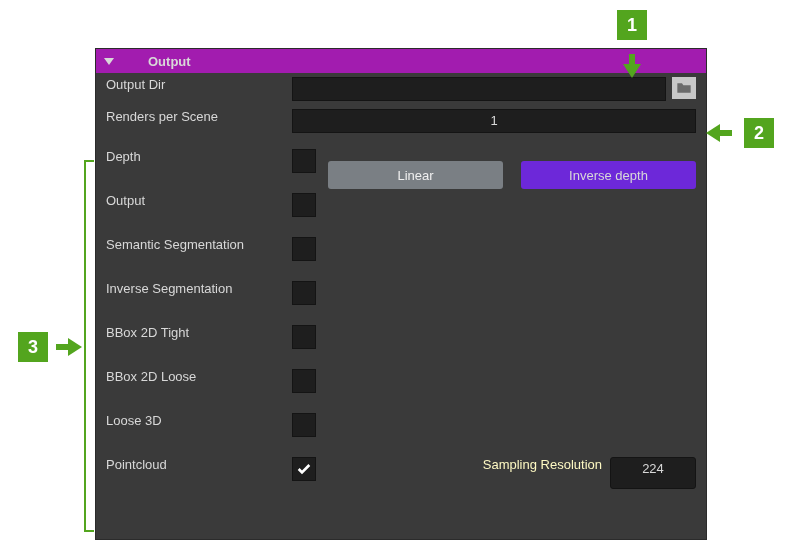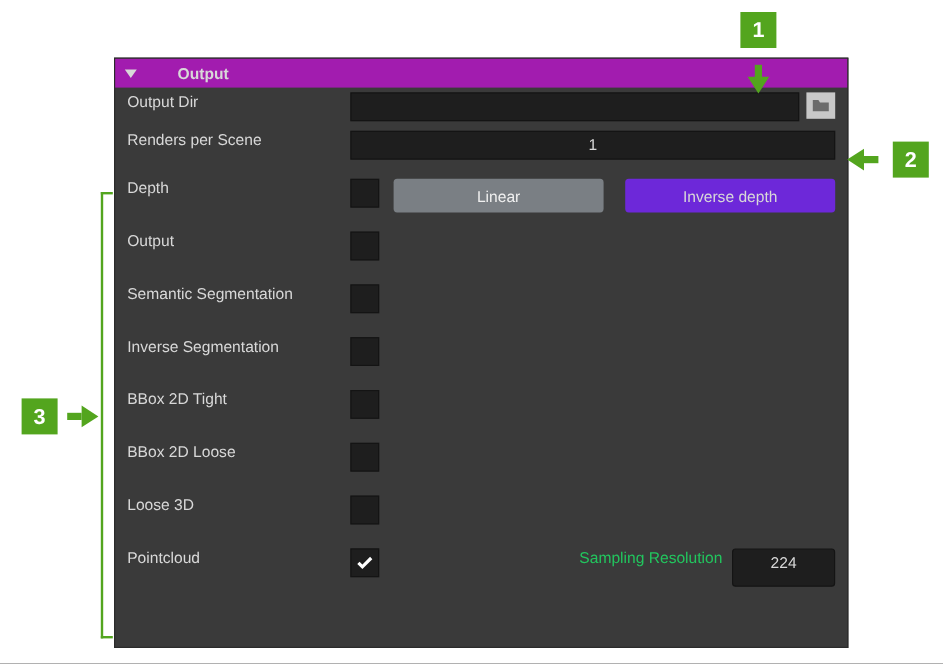--- a/index.html
+++ b/index.html
@@ -88,39 +88,40 @@
     justify-content: center;
     cursor: pointer;
   }
   .checkbox svg { width: 16px; height: 16px; display: none; }
   .checkbox.checked svg { display: block; }
   .toggle-group {
     display: flex;
     flex: 1;
     margin-left: 12px;
     gap: 18px;
+    margin-top: 12px;
   }
   .toggle-btn {
     flex: 1;
     height: 28px;
     background: #6d28d9;
     color: #d8d8d8;
     display: flex;
     align-items: center;
     justify-content: center;
     border-radius: 3px;
     cursor: pointer;
     font-size: 13px;
   }
   .toggle-btn.active {
     background: #7a7f84;
     color: #f0f0f0;
   }
   .sr-label {
-    color: #22c55e;
+    color: #fef9c3;
     margin-left: auto;
     margin-right: 8px;
   }
   .sr-input {
     width: 86px;
     height: 32px;
     background: #1e1e1e;
     border: 1px solid #141414;
     color: #d8d8d8;
     text-align: center;

